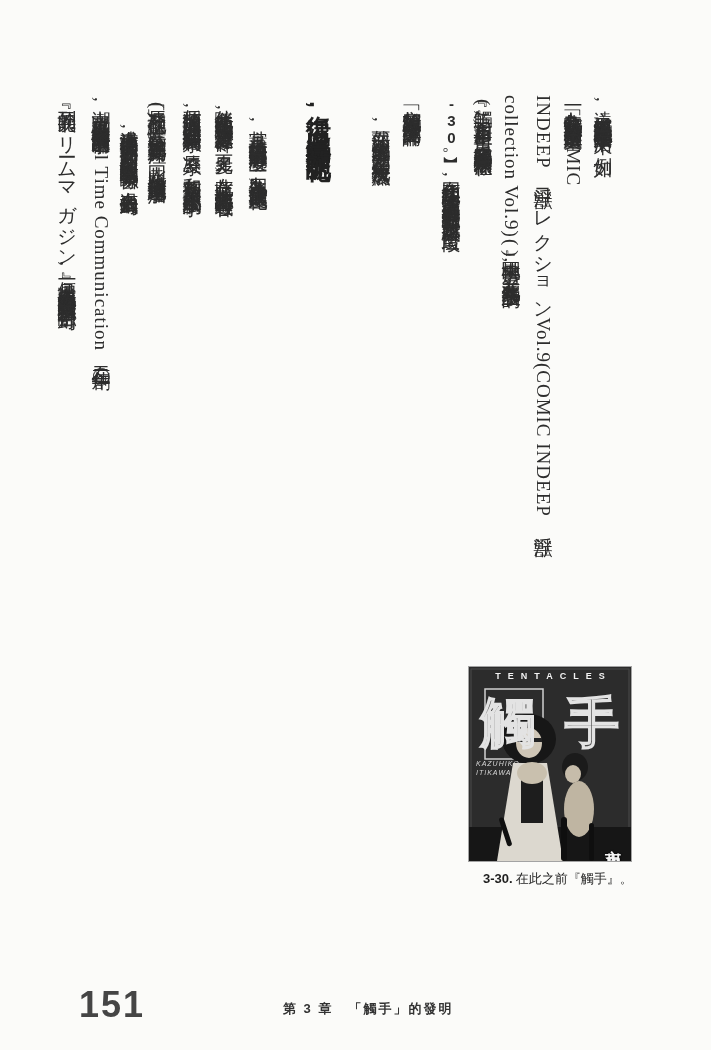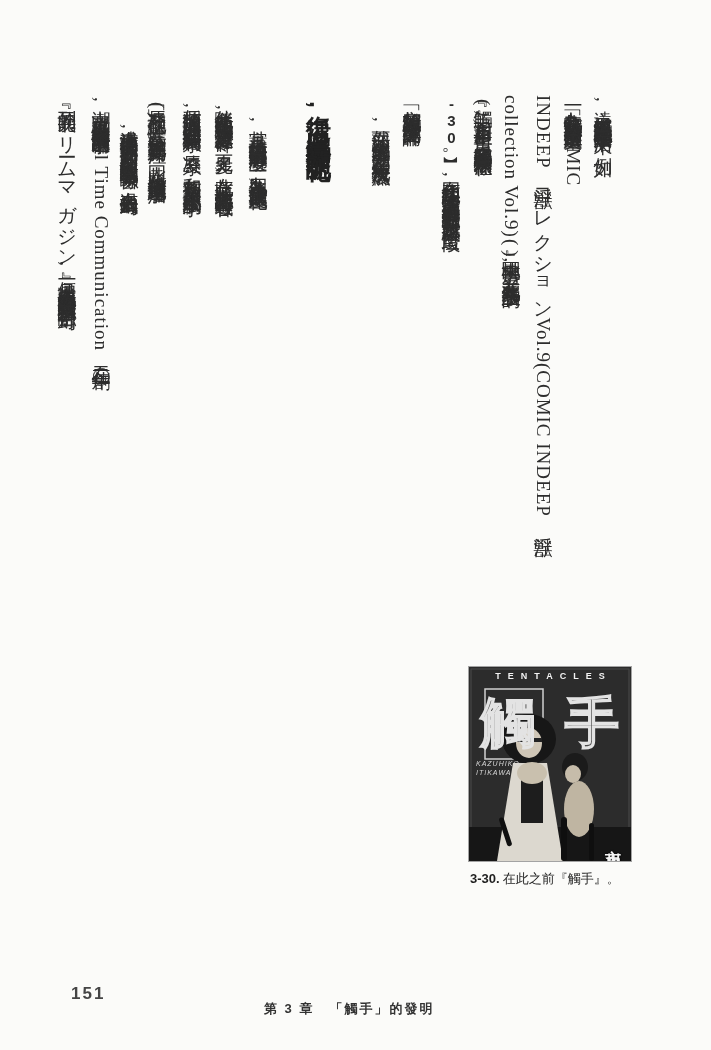--- a/index.html
+++ b/index.html
@@ -95,33 +95,33 @@
   
   .caption {
     position: absolute;
     left: 470px; top: 869px;
     width: 180px;
     font-family: "Liberation Sans", "DejaVu Sans", sans-serif;
     font-size: 13px;
     line-height: 19px;
     color: #1f1f1f;
   }
-  .cap-label { font-weight: 700; margin-right: 3px; }
+  .cap-label { font-weight: 700; margin-right: 3px; margin-left: 13px; }
   
   .page-number {
     position: absolute;
-    left: 71px; top: 984px;
+    left: 79px; top: 984px;
     font-family: "Liberation Sans", "DejaVu Sans", sans-serif;
-    font-size: 17px; font-weight: 700;
+    font-size: 36px; font-weight: 700;
     letter-spacing: 2px;
     color: #454545;
   }
   .running-footer {
     position: absolute;
-    left: 264px; top: 1000px;
+    left: 283px; top: 1000px;
     font-family: "Liberation Sans", "DejaVu Sans", sans-serif;
     font-size: 13px; font-weight: 600;
     letter-spacing: 2px;
     color: #333;
   }
 </style>
 </head>
 <body>
 
 <div class="page">

